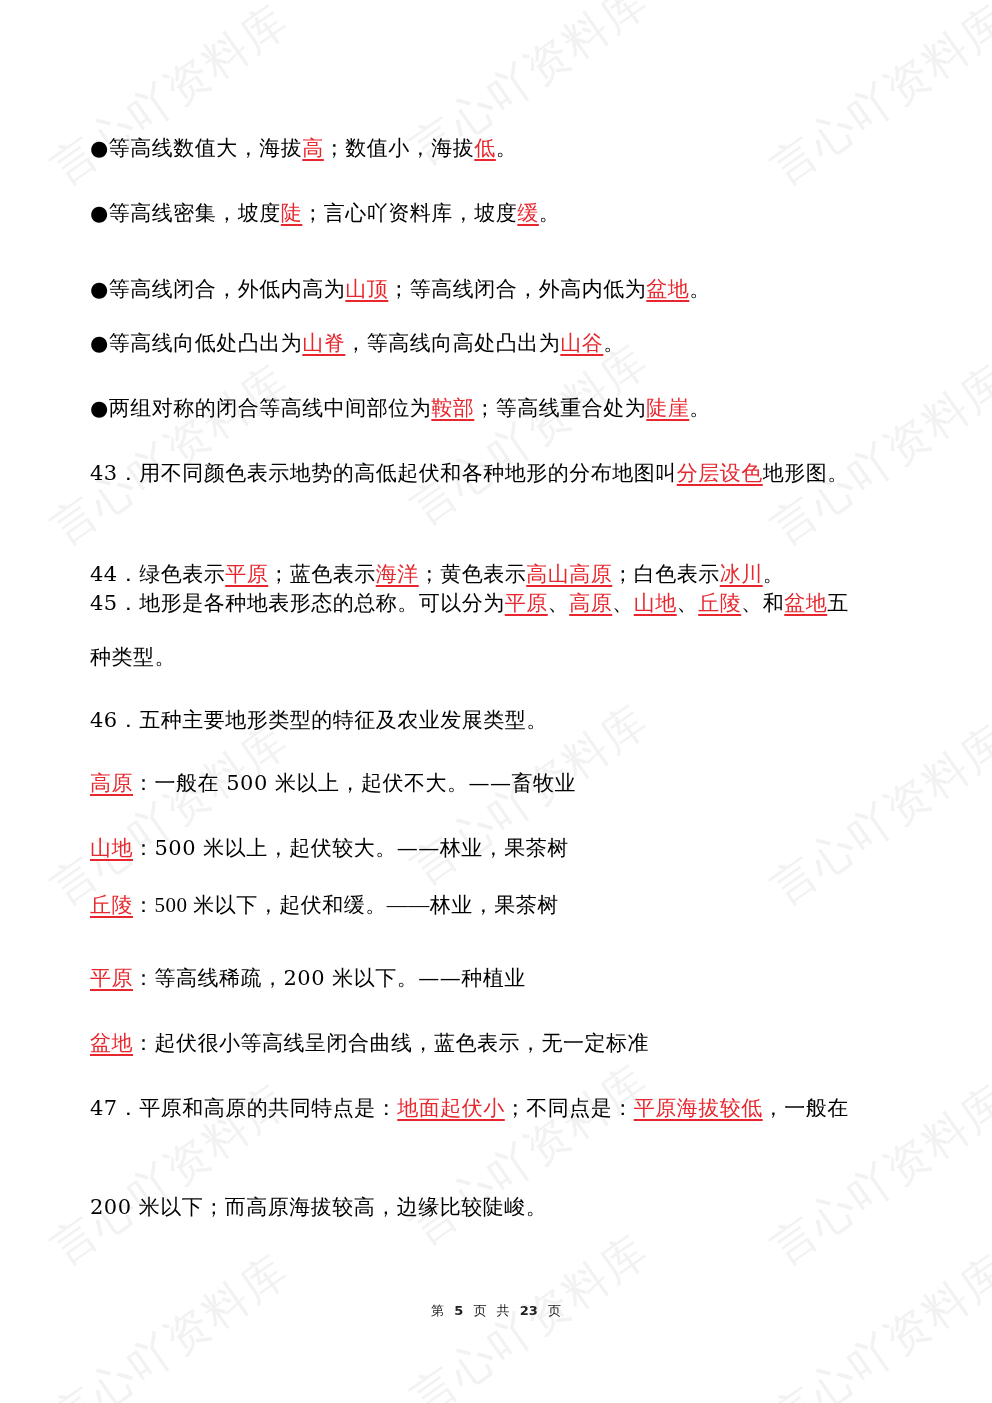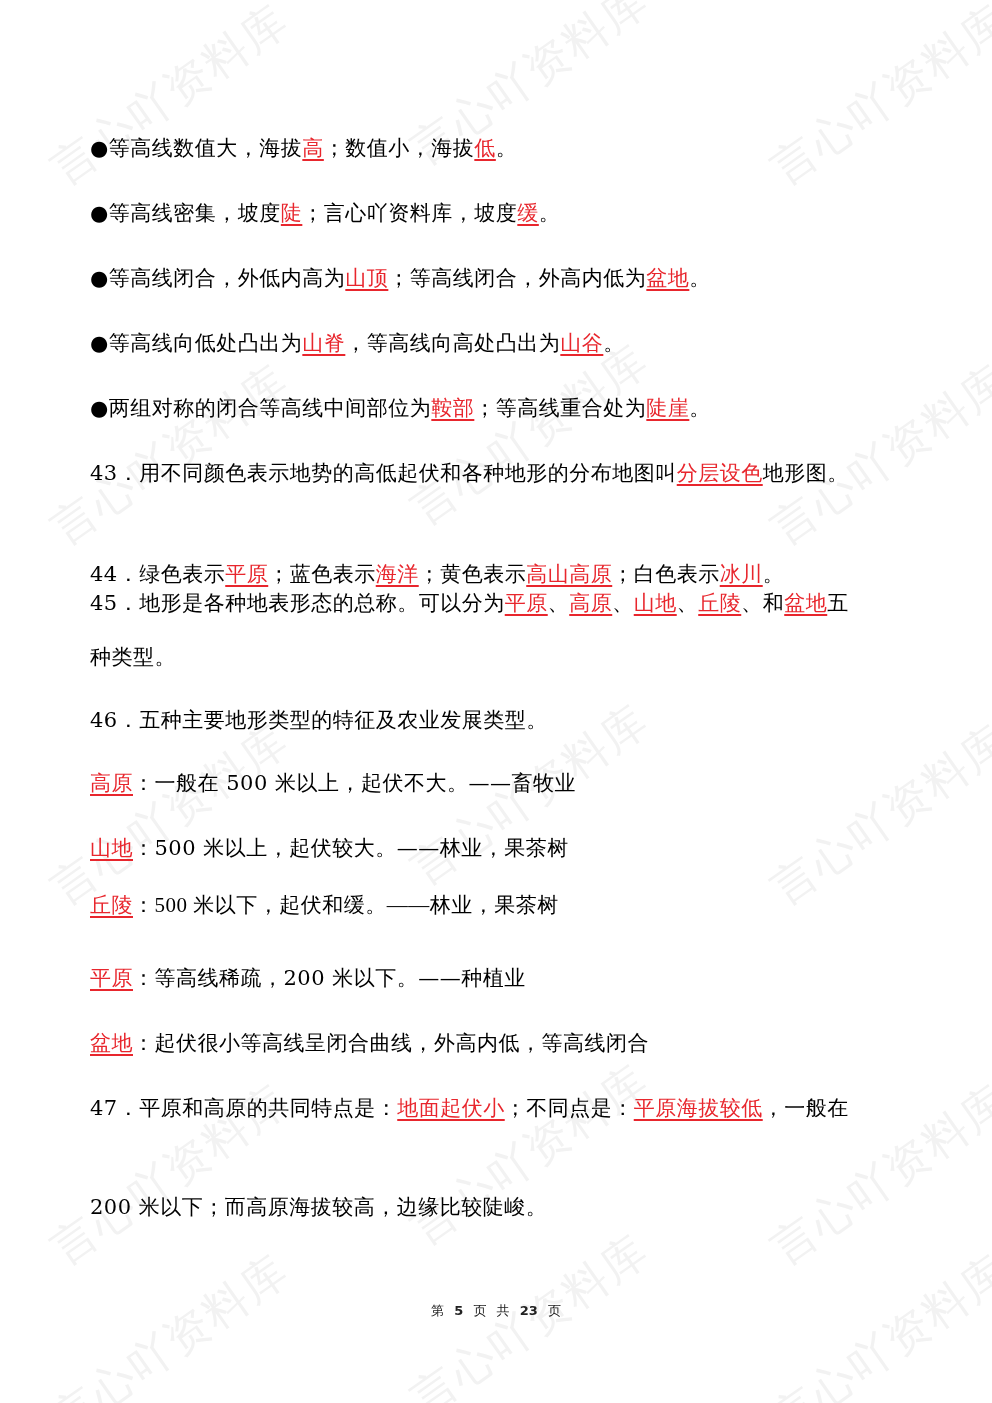--- a/index.html
+++ b/index.html
@@ -43,33 +43,33 @@
     <div class="wm" style="left: 400px; top: 1210px;">言心吖资料库</div>
     <div class="wm" style="left: 760px; top: 1230px;">言心吖资料库</div>
     <div class="wm" style="left: 40px; top: 1400px;">言心吖资料库</div>
     <div class="wm" style="left: 400px; top: 1380px;">言心吖资料库</div>
     <div class="wm" style="left: 760px; top: 1400px;">言心吖资料库</div>
   </div>
 
 <div id="content">
     <div class="line" style="top: 133px;"><span>●等高线数值大，海拔</span><span class="hl">高</span><span>；数值小，海拔</span><span class="hl">低</span><span>。</span></div>
     <div class="line" style="top: 198px;"><span>●等高线密集，坡度</span><span class="hl">陡</span><span>；言心吖资料库，坡度</span><span class="hl">缓</span><span>。</span></div>
-    <div class="line" style="top: 263px;"><span>●等高线闭合，外低内高为</span><span class="hl">山顶</span><span>；等高线闭合，外高内低为</span><span class="hl">盆地</span><span>。</span></div>
+    <div class="line" style="top: 274px;"><span>●等高线闭合，外低内高为</span><span class="hl">山顶</span><span>；等高线闭合，外高内低为</span><span class="hl">盆地</span><span>。</span></div>
     <div class="line" style="top: 328px;"><span>●等高线向低处凸出为</span><span class="hl">山脊</span><span>，等高线向高处凸出为</span><span class="hl">山谷</span><span>。</span></div>
     <div class="line" style="top: 393px;"><span>●两组对称的闭合等高线中间部位为</span><span class="hl">鞍部</span><span>；等高线重合处为</span><span class="hl">陡崖</span><span>。</span></div>
     <div class="line" style="top: 458px;"><span>43．用不同颜色表示地势的高低起伏和各种地形的分布地图叫</span><span class="hl">分层设色</span><span>地形图。</span></div>
     <div class="line" style="top: 523px; margin-top: 36px;"><span>44．绿色表示</span><span class="hl">平原</span><span>；蓝色表示</span><span class="hl">海洋</span><span>；黄色表示</span><span class="hl">高山高原</span><span>；白色表示</span><span class="hl">冰川</span><span>。</span></div>
     <div class="line" style="top: 588px;"><span>45．地形是各种地表形态的总称。可以分为</span><span class="hl">平原</span><span>、</span><span class="hl">高原</span><span>、</span><span class="hl">山地</span><span>、</span><span class="hl">丘陵</span><span>、和</span><span class="hl">盆地</span><span>五</span></div>
     <div class="line" style="top: 642px;"><span>种类型。</span></div>
     <div class="line" style="top: 705px;"><span>46．五种主要地形类型的特征及农业发展类型。</span></div>
     <div class="line" style="top: 768px;"><span class="hl">高原</span><span>：一般在 500 米以上，起伏不大。——畜牧业</span></div>
     <div class="line" style="top: 833px;"><span class="hl">山地</span><span>：500 米以上，起伏较大。——林业，果茶树</span></div>
     <div class="line" style="top: 890px; font-family: Liberation Serif, serif;"><span class="hl">丘陵</span><span>：500 米以下，起伏和缓。——林业，果茶树</span></div>
     <div class="line" style="top: 963px;"><span class="hl">平原</span><span>：等高线稀疏，200 米以下。——种植业</span></div>
-    <div class="line" style="top: 1028px;"><span class="hl">盆地</span><span>：起伏很小等高线呈闭合曲线，外高内低，等高线闭合</span></div>
+    <div class="line" style="top: 1028px;"><span class="hl">盆地</span><span>：起伏很小等高线呈闭合曲线，蓝色表示，无一定标准</span></div>
     <div class="line" style="top: 1093px;"><span>47．平原和高原的共同特点是：</span><span class="hl">地面起伏小</span><span>；不同点是：</span><span class="hl">平原海拔较低</span><span>，一般在</span></div>
     <div class="line" style="top: 1148px; margin-top: 44px;"><span>200 米以下；而高原海拔较高，边缘比较陡峻。</span></div>
   </div>
 
 <div class="footer">
   <span>第</span>
   <b>5</b>
   <span>页 共</span>
   <b>23</b>
   <span>页</span>

